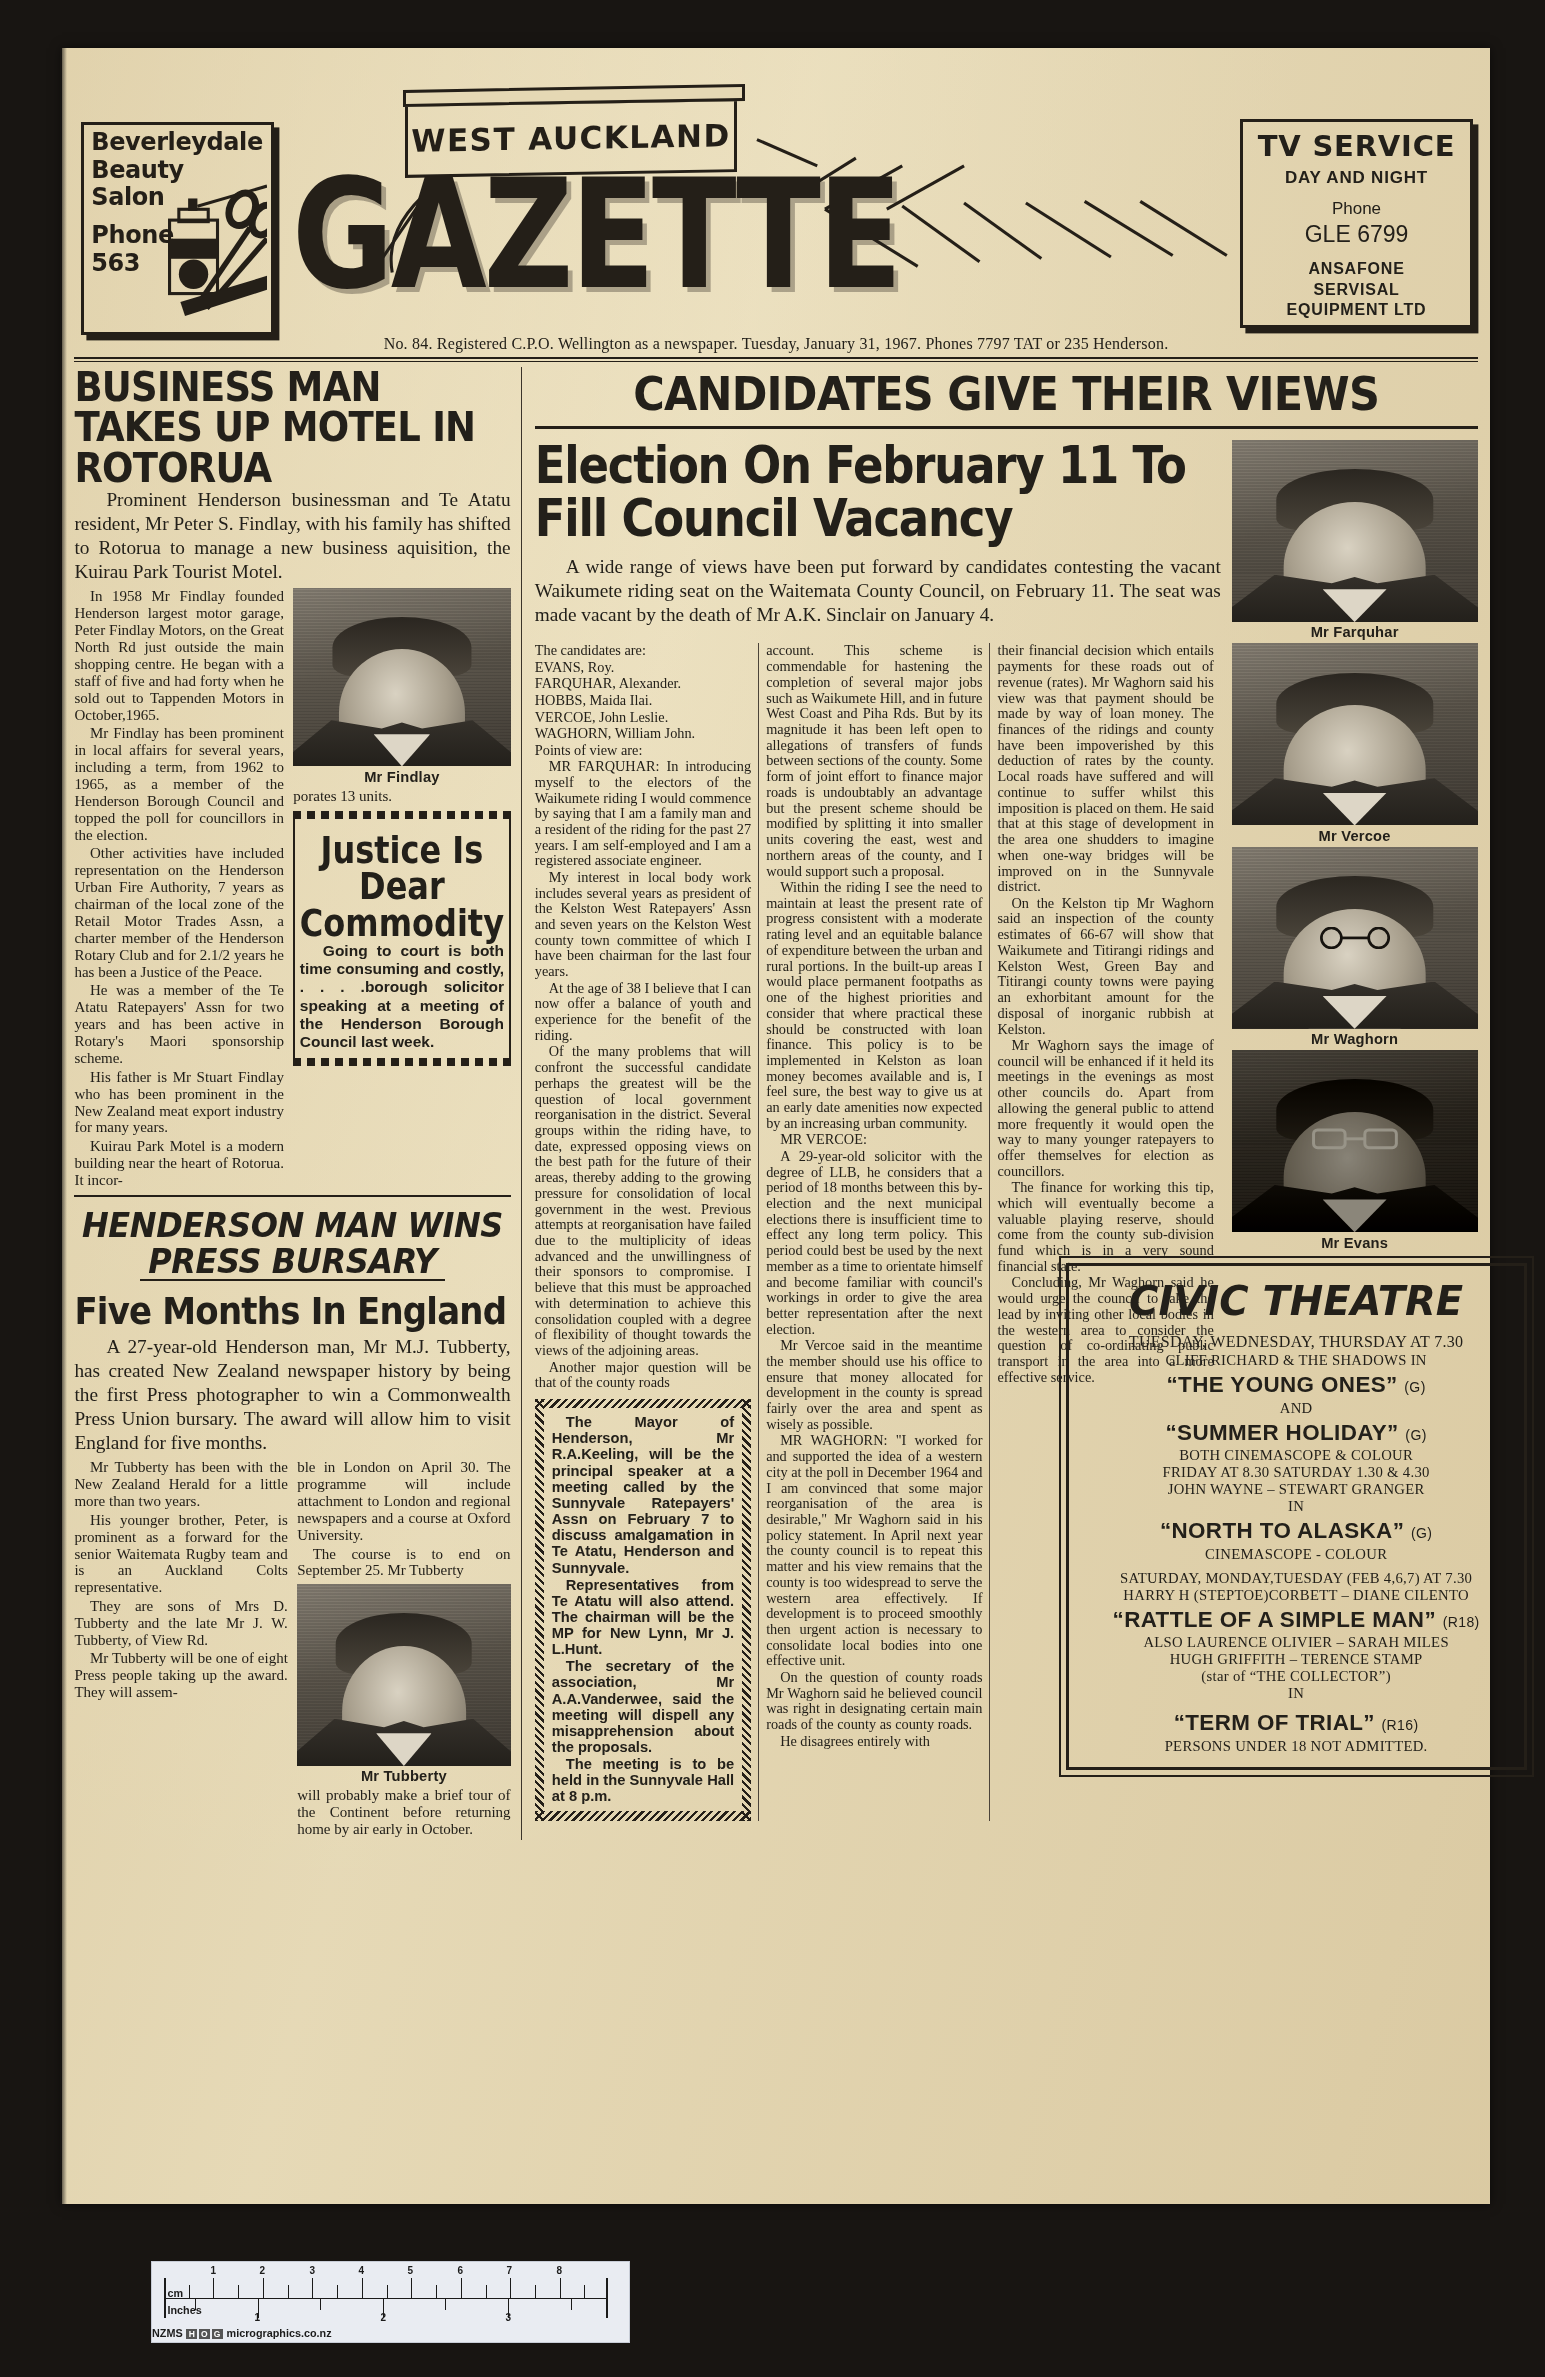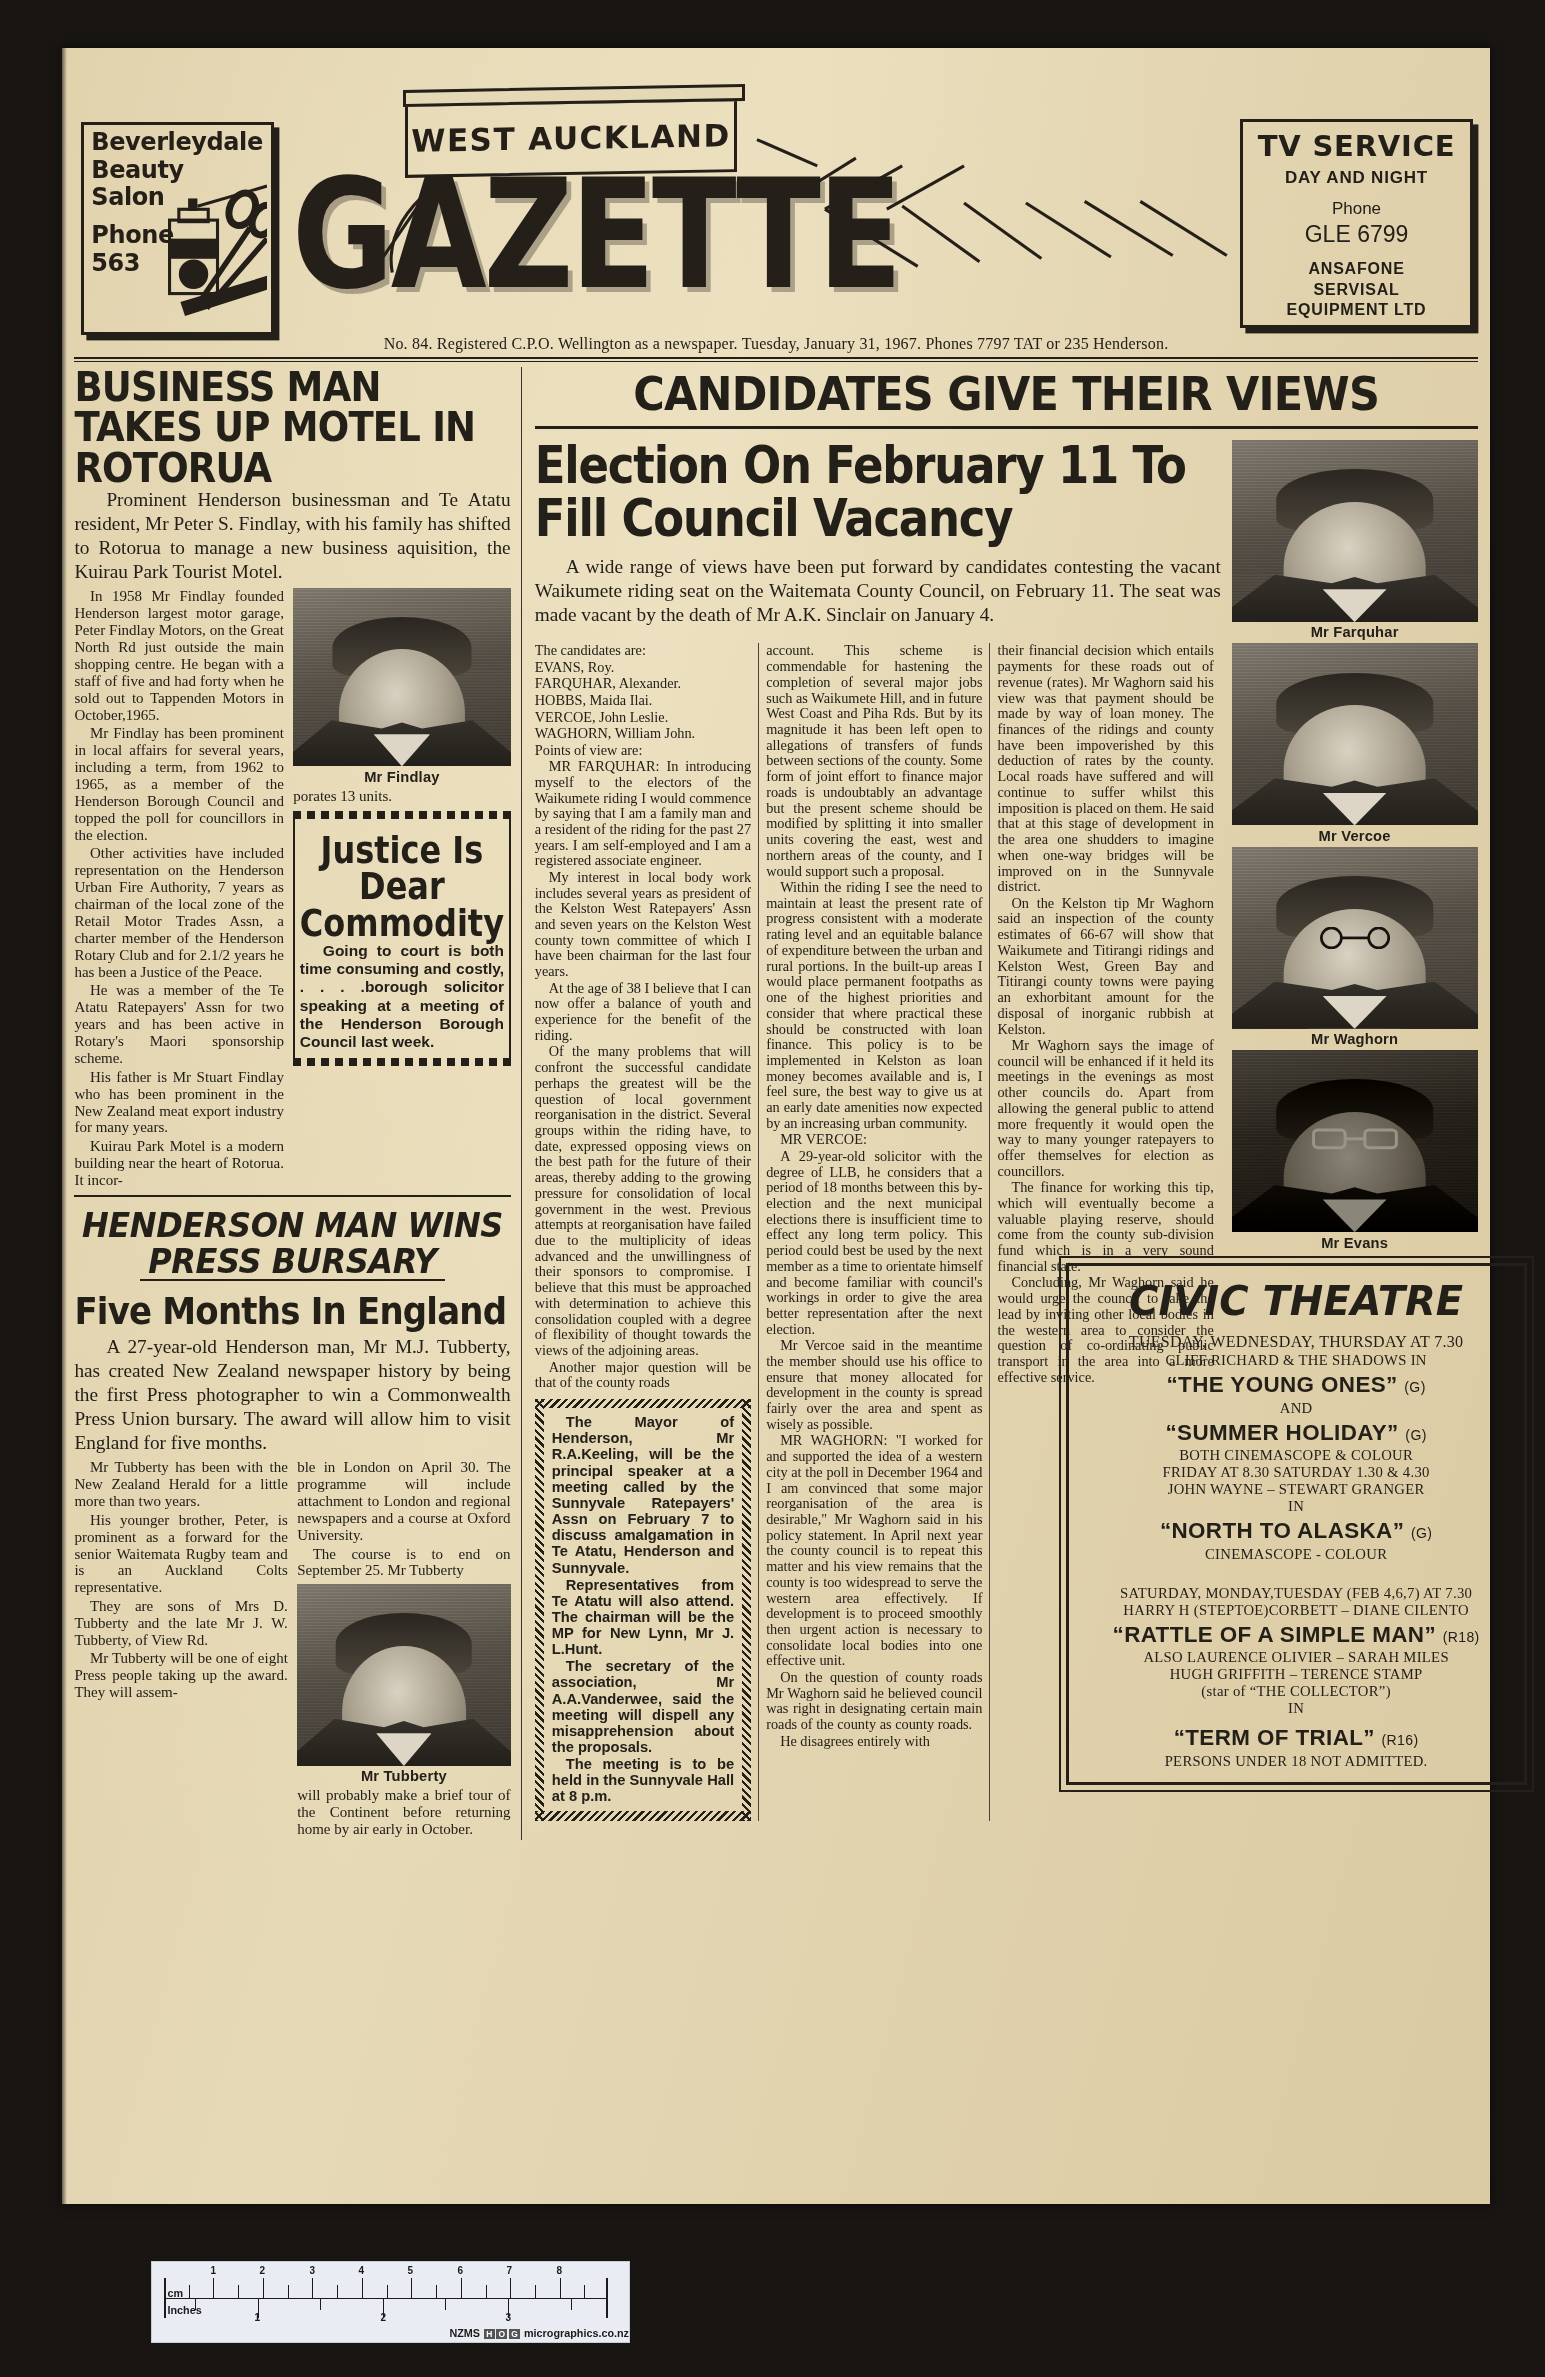--- a/index.html
+++ b/index.html
@@ -253,21 +253,21 @@
   .ruler .lcap, .ruler .rcap { position:absolute; top:0; height:40px; border-left:2.3px solid #1b1b1b; }
   .ruler .lcap{left:0;} .ruler .rcap{right:0;}
   .ruler .tk { position:absolute; border-left:1.5px solid #1b1b1b; }
   .ruler .tkcm { top: 7.7px; height: 12.4px; }
   .ruler .tkcm.maj { top: 0px; height: 20px; }
   .ruler .tkin { top: 20px; height: 12.4px; }
   .ruler .tkin.maj { top: 20px; height: 20px; }
   .ruler .lab { position:absolute; font-family:"Liberation Sans", sans-serif; font-weight:700; font-size:10px; color:#1b1b1b; }
   .ruler .unit { position:absolute; font-family:"Liberation Sans", sans-serif; font-weight:700; font-size:10.8px; color:#1b1b1b; }
   .ruler .brand {
-    position:absolute; left:0; right:0; bottom:3.1px; text-align:right;
+    position:absolute; left:0; right:0; bottom:3.1px; text-align:left;
     font-family:"Liberation Sans", sans-serif; font-weight:700; font-size:10.8px; color:#1b1b1b;
   }
   .ruler .brand .sq {
     display:inline-block; background:#555; color:#fff; padding:0 2.3px; margin:0 0.8px; font-size:8.5px;
   }
   .ruler .brand .web { font-weight:600; }
 </style>
 </head>
 <body>
 
@@ -525,21 +525,21 @@
             </div>
             <div class="small">BOTH CINEMASCOPE &amp; COLOUR</div>
             <div class="small">FRIDAY AT 8.30   SATURDAY 1.30 &amp; 4.30</div>
             <div class="small">JOHN WAYNE  – STEWART GRANGER</div>
             <div class="small">IN</div>
             <div class="film">
               <span>“NORTH TO ALASKA”</span>
               <span class="rt">(G)</span>
             </div>
             <div class="small">CINEMASCOPE - COLOUR</div>
-            <div class="small" style="margin-top:22px">SATURDAY, MONDAY,TUESDAY (FEB 4,6,7) AT 7.30</div>
+            <div class="small" style="margin-top:7px">SATURDAY, MONDAY,TUESDAY (FEB 4,6,7) AT 7.30</div>
             <div class="small">HARRY H (STEPTOE)CORBETT – DIANE CILENTO</div>
             <div class="film">
               <span>“RATTLE OF A SIMPLE MAN”</span>
               <span class="rt">(R18)</span>
             </div>
             <div class="small">ALSO LAURENCE OLIVIER – SARAH MILES</div>
             <div class="small">HUGH GRIFFITH – TERENCE STAMP</div>
             <div class="small">(star of “THE COLLECTOR”)</div>
             <div class="small">IN</div>
             <div class="film" style="margin-top:7.7px">

